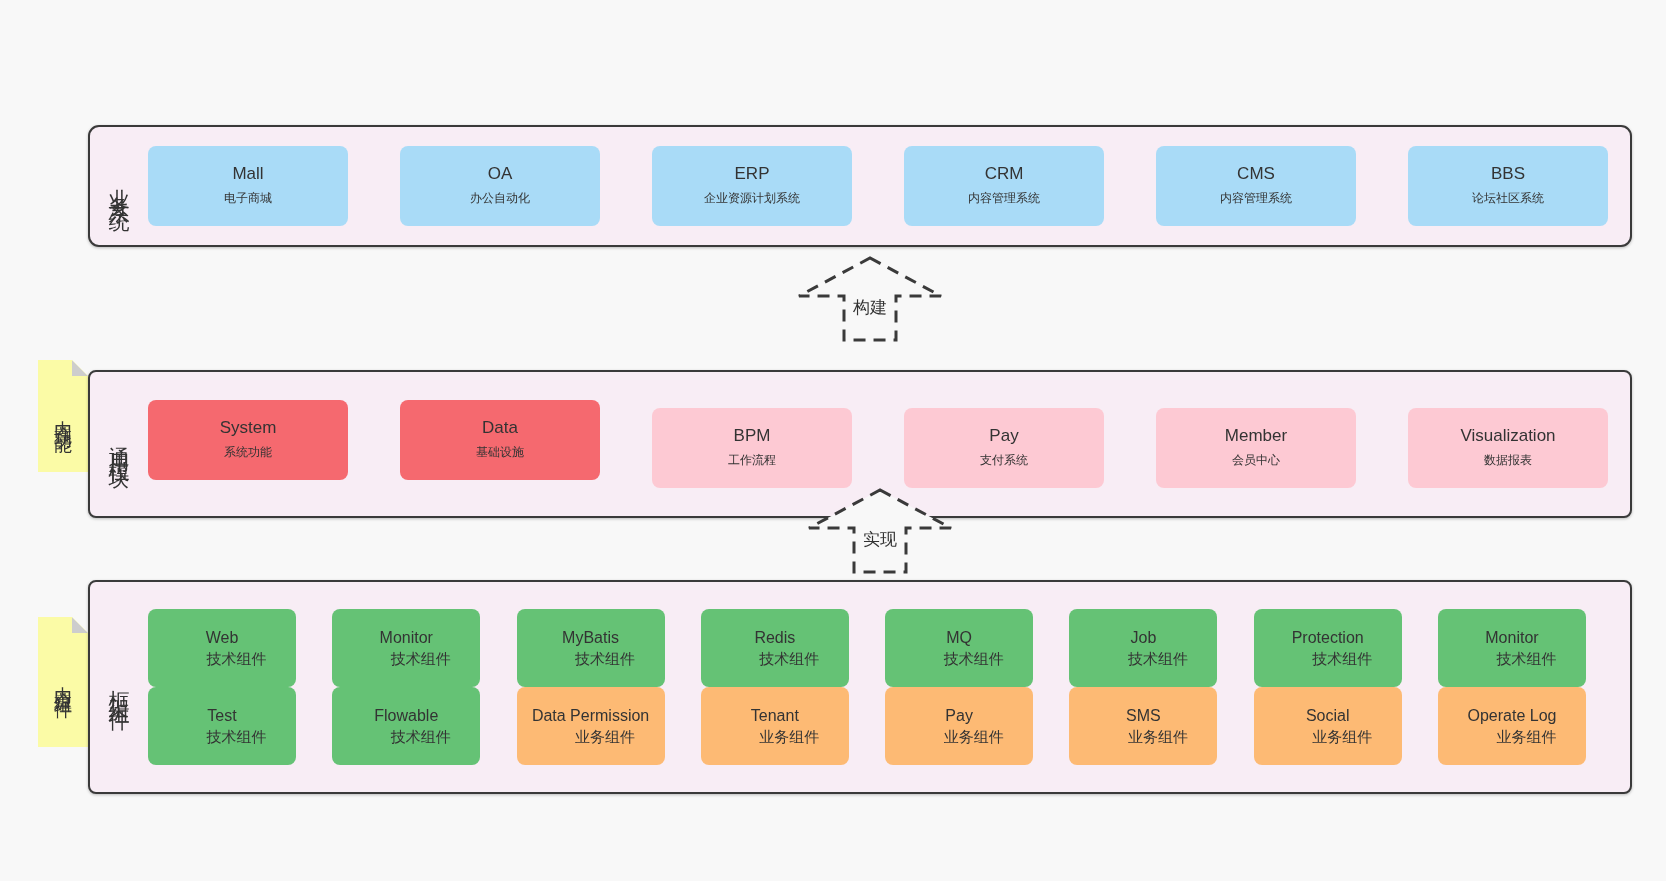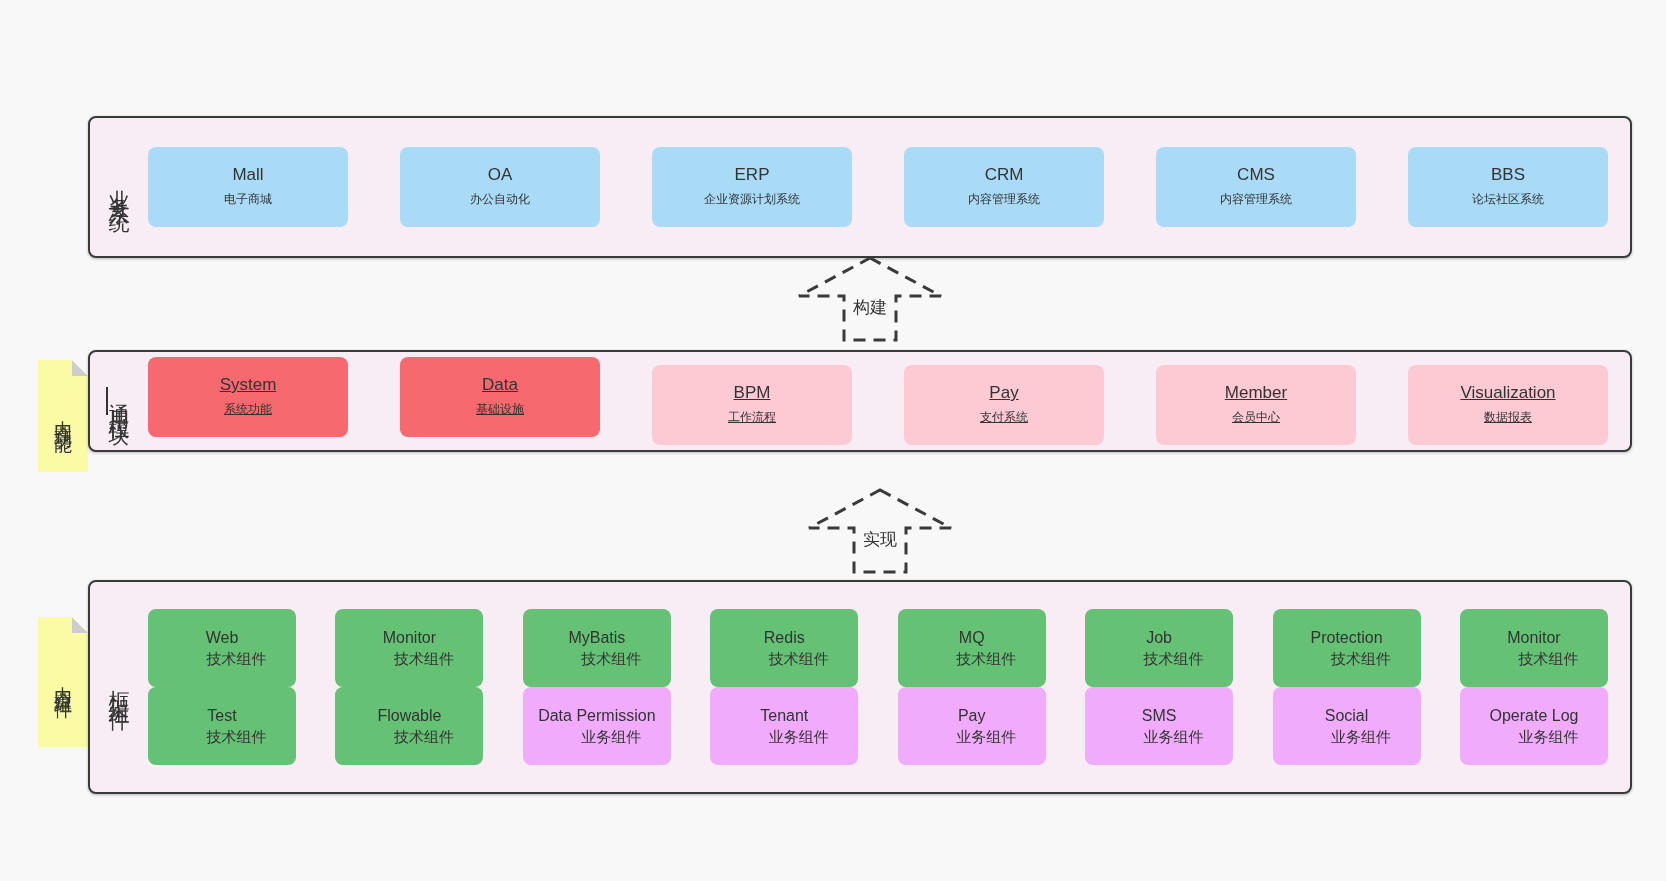--- a/index.html
+++ b/index.html
@@ -8,46 +8,46 @@
     background:#f8f8f8;
     font-family:"Liberation Sans","DejaVu Sans",sans-serif;
     color:#333333;
   }
   .layer{
     position:absolute;left:88px;width:1544px;box-sizing:border-box;
     background:#f8edf5;border:2px solid #3a3a3a;border-radius:8px;
     box-shadow:0 1px 3px rgba(0,0,0,.25);
     display:flex;align-items:center;
   }
-  .layer-1{top:116px;height:142px;}
-  .layer-2{top:350px;height:102px;text-decoration:underline;}
+  .layer-1{top:125px;height:122px;border-radius:11px;}
+  .layer-2{top:370px;height:148px;}
   .layer-3{top:580px;height:214px;}
   .label-col{flex:0 0 58px;display:flex;justify-content:center;align-items:center;}
   .v-text{
     writing-mode:vertical-rl;text-orientation:upright;
     font-size:21px;letter-spacing:7px;color:#333;line-height:24px;
   }
   .boxes{flex:1;display:flex;justify-content:space-between;padding-right:22px;}
-  .rows-col{flex:1;display:flex;flex-direction:column;}
+  .rows-col{flex:1;display:flex;flex-direction:column;padding-right:22px;}
   .box{
     box-sizing:border-box;border-radius:8px;
     display:flex;flex-direction:column;justify-content:center;align-items:center;
     text-align:center;
   }
   .box-lg{width:200px;height:80px;}
   .box-sm{width:148px;height:78px;padding:2px 6px;}
   .box-name{font-size:17px;line-height:24px;}
   .box-desc{font-size:12px;line-height:24px;}
   .box-sm .box-name{font-size:16px;line-height:21px;}
   .box-sm .box-desc{font-size:15px;line-height:21px;margin-left:29px;}
   .c-blue{background:#a9dbf7;}
   .c-red{background:#f5696f;}
   .c-pink{background:#fdc9d3;margin-top:8px;}
   .c-gdark{background:#65c275;}
-  .c-glight{background:#f0abfc;}
+  .c-glight{background:#fdba74;}
   .sticky{
     position:absolute;width:50px;background:#fbfba6;
     clip-path:polygon(0 0,calc(100% - 16px) 0,100% 16px,100% 100%,0 100%);
     display:flex;justify-content:center;align-items:center;
   }
   .sticky::after{
     content:"";position:absolute;top:0;right:0;width:16px;height:16px;
     background:#cdcdcd;clip-path:polygon(0 0,100% 100%,0 100%);
   }
   .sticky .v-text{font-size:18px;letter-spacing:5px;}

